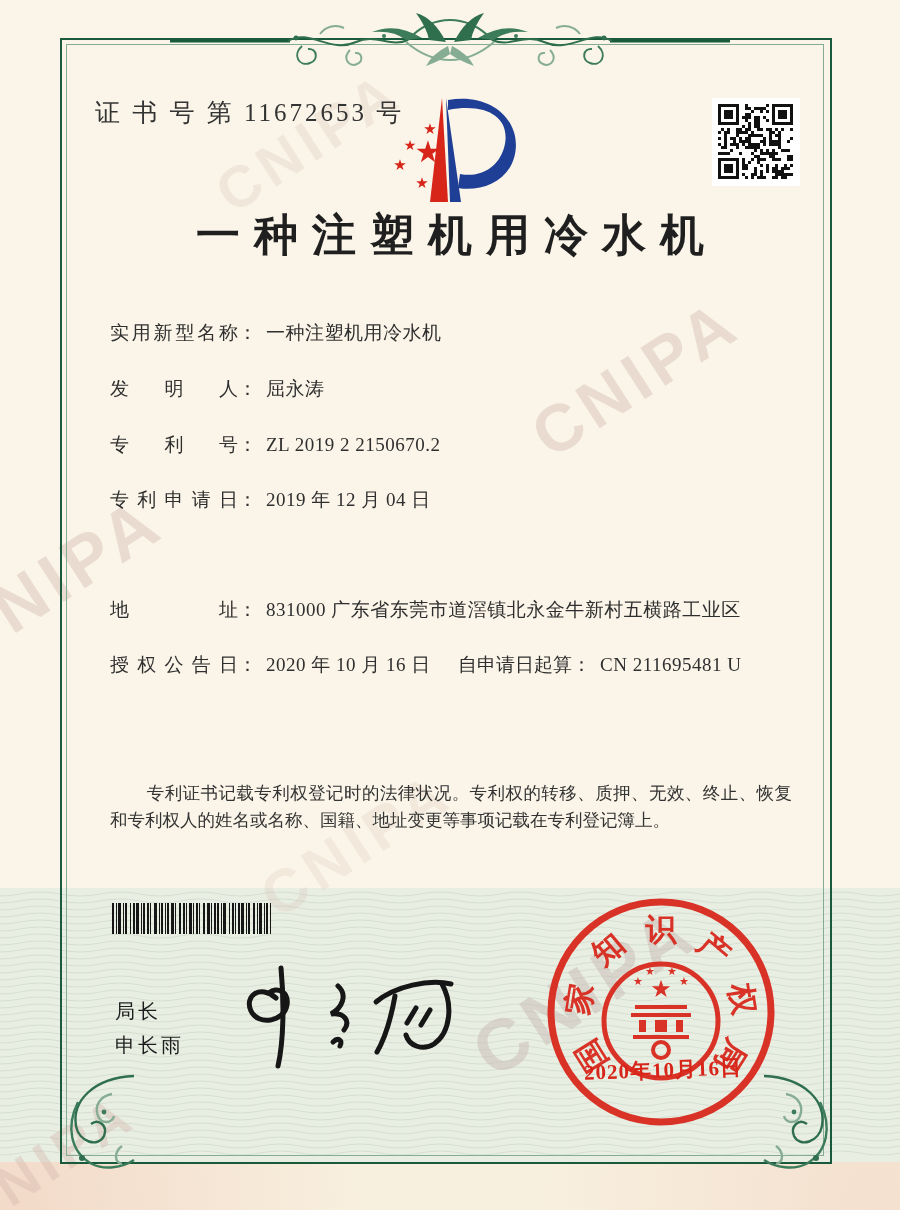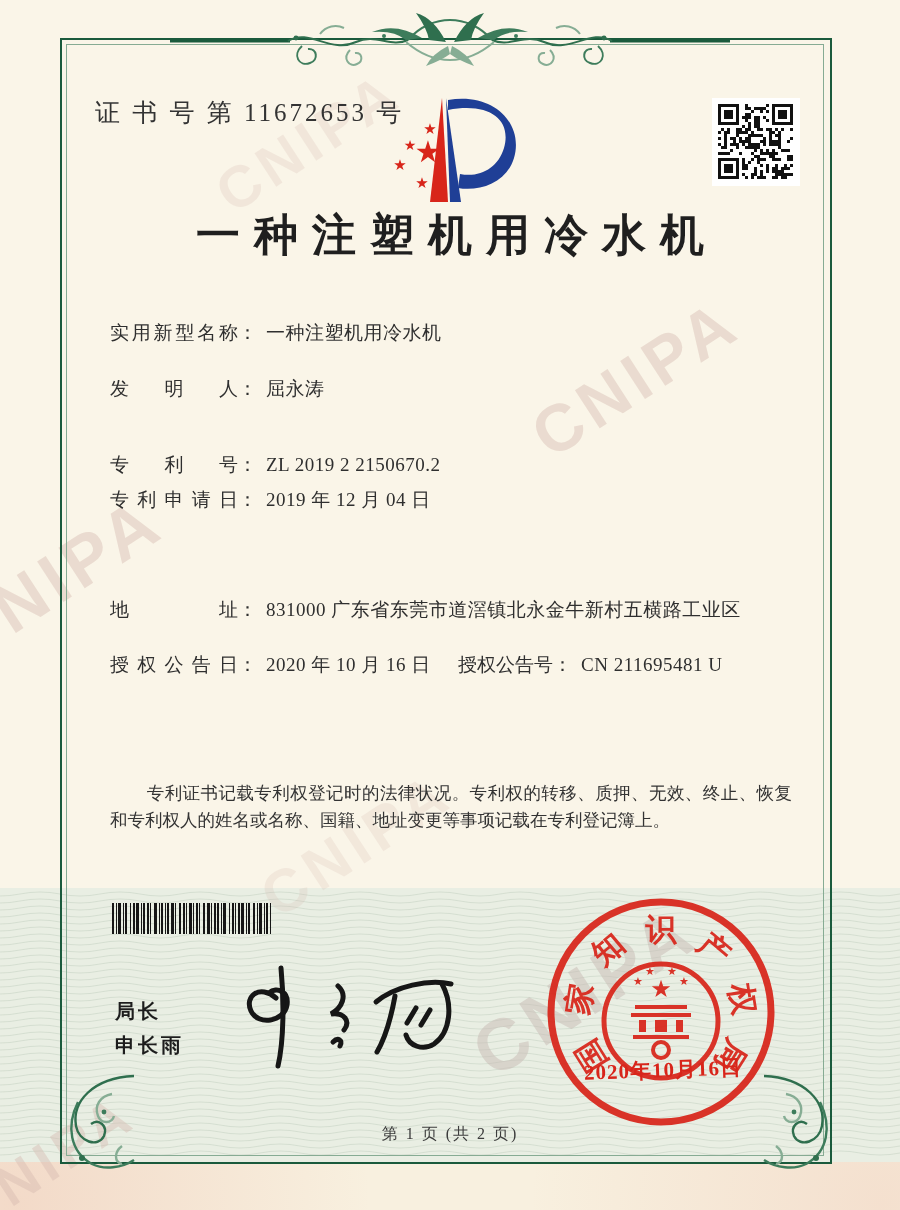--- a/index.html
+++ b/index.html
@@ -33,21 +33,21 @@
   .fvalue{margin-left:9px;letter-spacing:.5px;}
   .gpair{white-space:nowrap;}
   
   .para{position:absolute;left:110px;width:682px;font-size:17.5px;line-height:27px;
         text-indent:2.1em;color:#333;text-align:justify;}
   
   #barcode{position:absolute;left:112px;top:903px;width:244px;height:31px;font-size:0;}
   #barcode span{display:inline-block;height:100%;background:#161616;}
   
   .officer{position:absolute;left:115px;font-family:"Liberation Sans","DejaVu Sans",sans-serif;
-           font-size:20px;color:#1d1d1d;letter-spacing:3px;font-weight:bold;}
+           font-size:20px;color:#1d1d1d;letter-spacing:3px;}
   #signature{position:absolute;left:232px;top:956px;}
   
   #seal{position:absolute;left:542px;top:893px;}
   #seal-date{position:absolute;left:549px;top:1056px;width:228px;text-align:center;
              font-size:21px;color:#d8251a;transform:rotate(-2deg);font-weight:600;letter-spacing:1px;}
   
   #page-info{position:absolute;left:0;top:1124px;width:900px;text-align:center;
              font-size:16px;color:#3c3c3c;letter-spacing:2px;}
   #continuation{position:absolute;left:0;top:1178px;width:900px;text-align:center;
                 font-size:18.5px;color:#2e2e2e;letter-spacing:4px;}
@@ -435,33 +435,33 @@
   </div>
 
   <div id="title">一种注塑机用冷水机</div>
 
   <div class="frow" style="top:320px">
     <span class="flabel">实用新型名称</span><span class="fcolon">：</span><span class="fvalue">一种注塑机用冷水机</span>
   </div>
   <div class="frow" style="top:376px">
     <span class="flabel">发明人</span><span class="fcolon">：</span><span class="fvalue">屈永涛</span>
   </div>
-  <div class="frow" style="top:452px">
+  <div class="frow" style="top:432px">
     <span class="flabel">专利号</span><span class="fcolon">：</span><span class="fvalue">ZL 2019 2 2150670.2</span>
   </div>
   <div class="frow" style="top:487px">
     <span class="flabel">专利申请日</span><span class="fcolon">：</span><span class="fvalue">2019 年 12 月 04 日</span>
   </div>
   <div class="frow" style="top:597px">
     <span class="flabel">地址</span><span class="fcolon">：</span><span class="fvalue">831000 广东省东莞市道滘镇北永金牛新村五横路工业区</span>
   </div>
 
   <div class="frow" style="top:652px">
     <span class="gpair"><span class="flabel">授权公告日</span><span class="fcolon">：</span><span class="fvalue">2020 年 10 月 16 日</span></span>
-    <span class="gpair" style="position:absolute;left:348px"><span>授权公告号</span><span>：</span><span class="fvalue">CN 211695481 U</span></span>
+    <span class="gpair" style="position:absolute;left:348px"><span>自申请日起算</span><span>：</span><span class="fvalue">CN 211695481 U</span></span>
   </div>
 
   <div class="para" style="top:780px">专利证书记载专利权登记时的法律状况。专利权的转移、质押、无效、终止、恢复和专利权人的姓名或名称、国籍、地址变更等事项记载在专利登记簿上。</div>
 
   <div id="barcode"><span style="width:2px;margin-right:2px"></span><span style="width:1px;margin-right:1px"></span><span style="width:3px;margin-right:2px"></span><span style="width:1px;margin-right:1px"></span><span style="width:2px;margin-right:3px"></span><span style="width:1px;margin-right:2px"></span><span style="width:2px;margin-right:1px"></span><span style="width:3px;margin-right:2px"></span><span style="width:1px;margin-right:1px"></span><span style="width:2px;margin-right:2px"></span><span style="width:2px;margin-right:1px"></span><span style="width:1px;margin-right:3px"></span><span style="width:3px;margin-right:2px"></span><span style="width:1px;margin-right:1px"></span><span style="width:2px;margin-right:2px"></span><span style="width:1px;margin-right:1px"></span><span style="width:2px;margin-right:2px"></span><span style="width:3px;margin-right:1px"></span><span style="width:1px;margin-right:3px"></span><span style="width:2px;margin-right:2px"></span><span style="width:2px;margin-right:1px"></span><span style="width:1px;margin-right:2px"></span><span style="width:3px;margin-right:1px"></span><span style="width:1px;margin-right:2px"></span><span style="width:2px;margin-right:1px"></span><span style="width:1px;margin-right:3px"></span><span style="width:2px;margin-right:2px"></span><span style="width:3px;margin-right:1px"></span><span style="width:1px;margin-right:2px"></span><span style="width:2px;margin-right:1px"></span><span style="width:2px;margin-right:2px"></span><span style="width:1px;margin-right:1px"></span><span style="width:3px;margin-right:3px"></span><span style="width:1px;margin-right:2px"></span><span style="width:2px;margin-right:1px"></span><span style="width:1px;margin-right:2px"></span><span style="width:2px;margin-right:1px"></span><span style="width:3px;margin-right:2px"></span><span style="width:1px;margin-right:1px"></span><span style="width:2px;margin-right:3px"></span><span style="width:2px;margin-right:2px"></span><span style="width:1px;margin-right:1px"></span><span style="width:3px;margin-right:2px"></span><span style="width:1px;margin-right:1px"></span><span style="width:2px;margin-right:2px"></span><span style="width:1px;margin-right:1px"></span></div>
 
   <div class="officer" style="top:998px">局长</div>
   <div class="officer" style="top:1032px">申长雨</div>
 
   <svg id="signature" width="246" height="118" viewBox="0 0 246 118">
@@ -504,15 +504,14 @@
           <rect x="134" y="127" width="7" height="12"></rect>
           <rect x="113" y="127" width="12" height="12"></rect>
           <rect x="91" y="142" width="56" height="4"></rect>
           <circle cx="119" cy="157" r="8" fill="none" stroke="#d8251a" stroke-width="4"></circle>
         </g>
       </g>
     </g>
   </svg>
   <div id="seal-date">2020年10月16日</div>
 
-  <div id="page-info">第 1 页 (共 2 页)</div>
 
 </div>
 
 </body></html>

